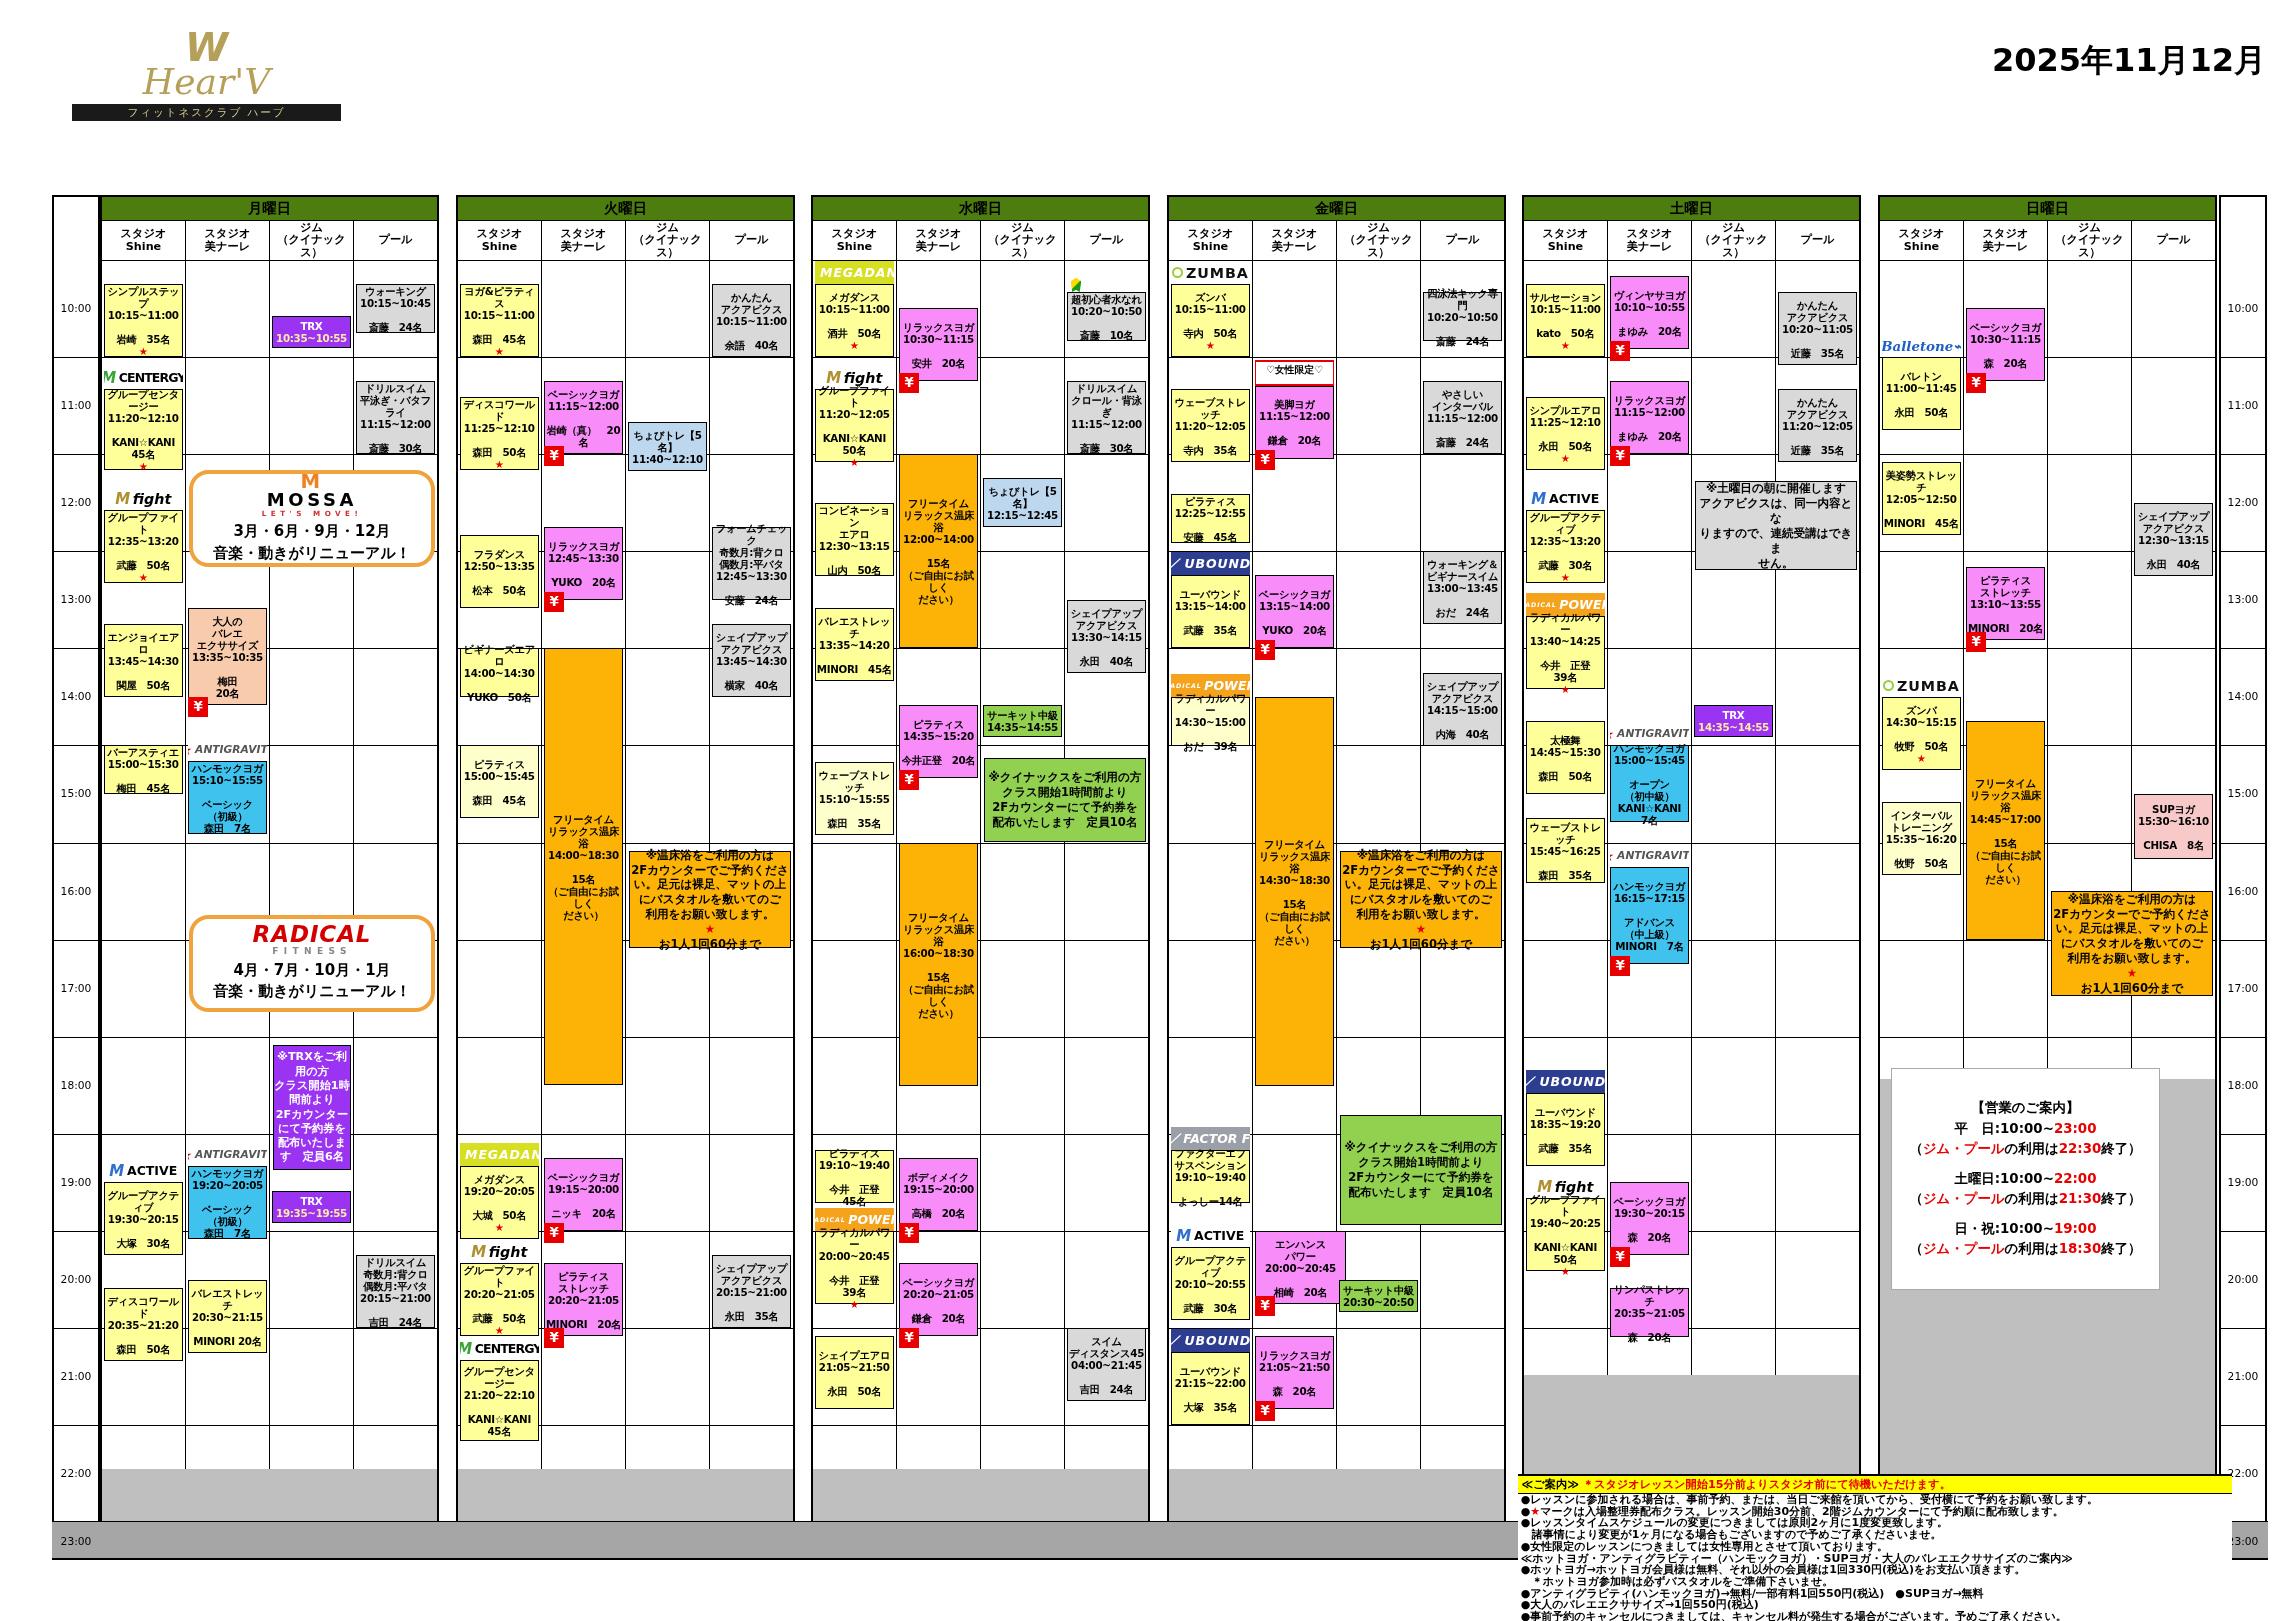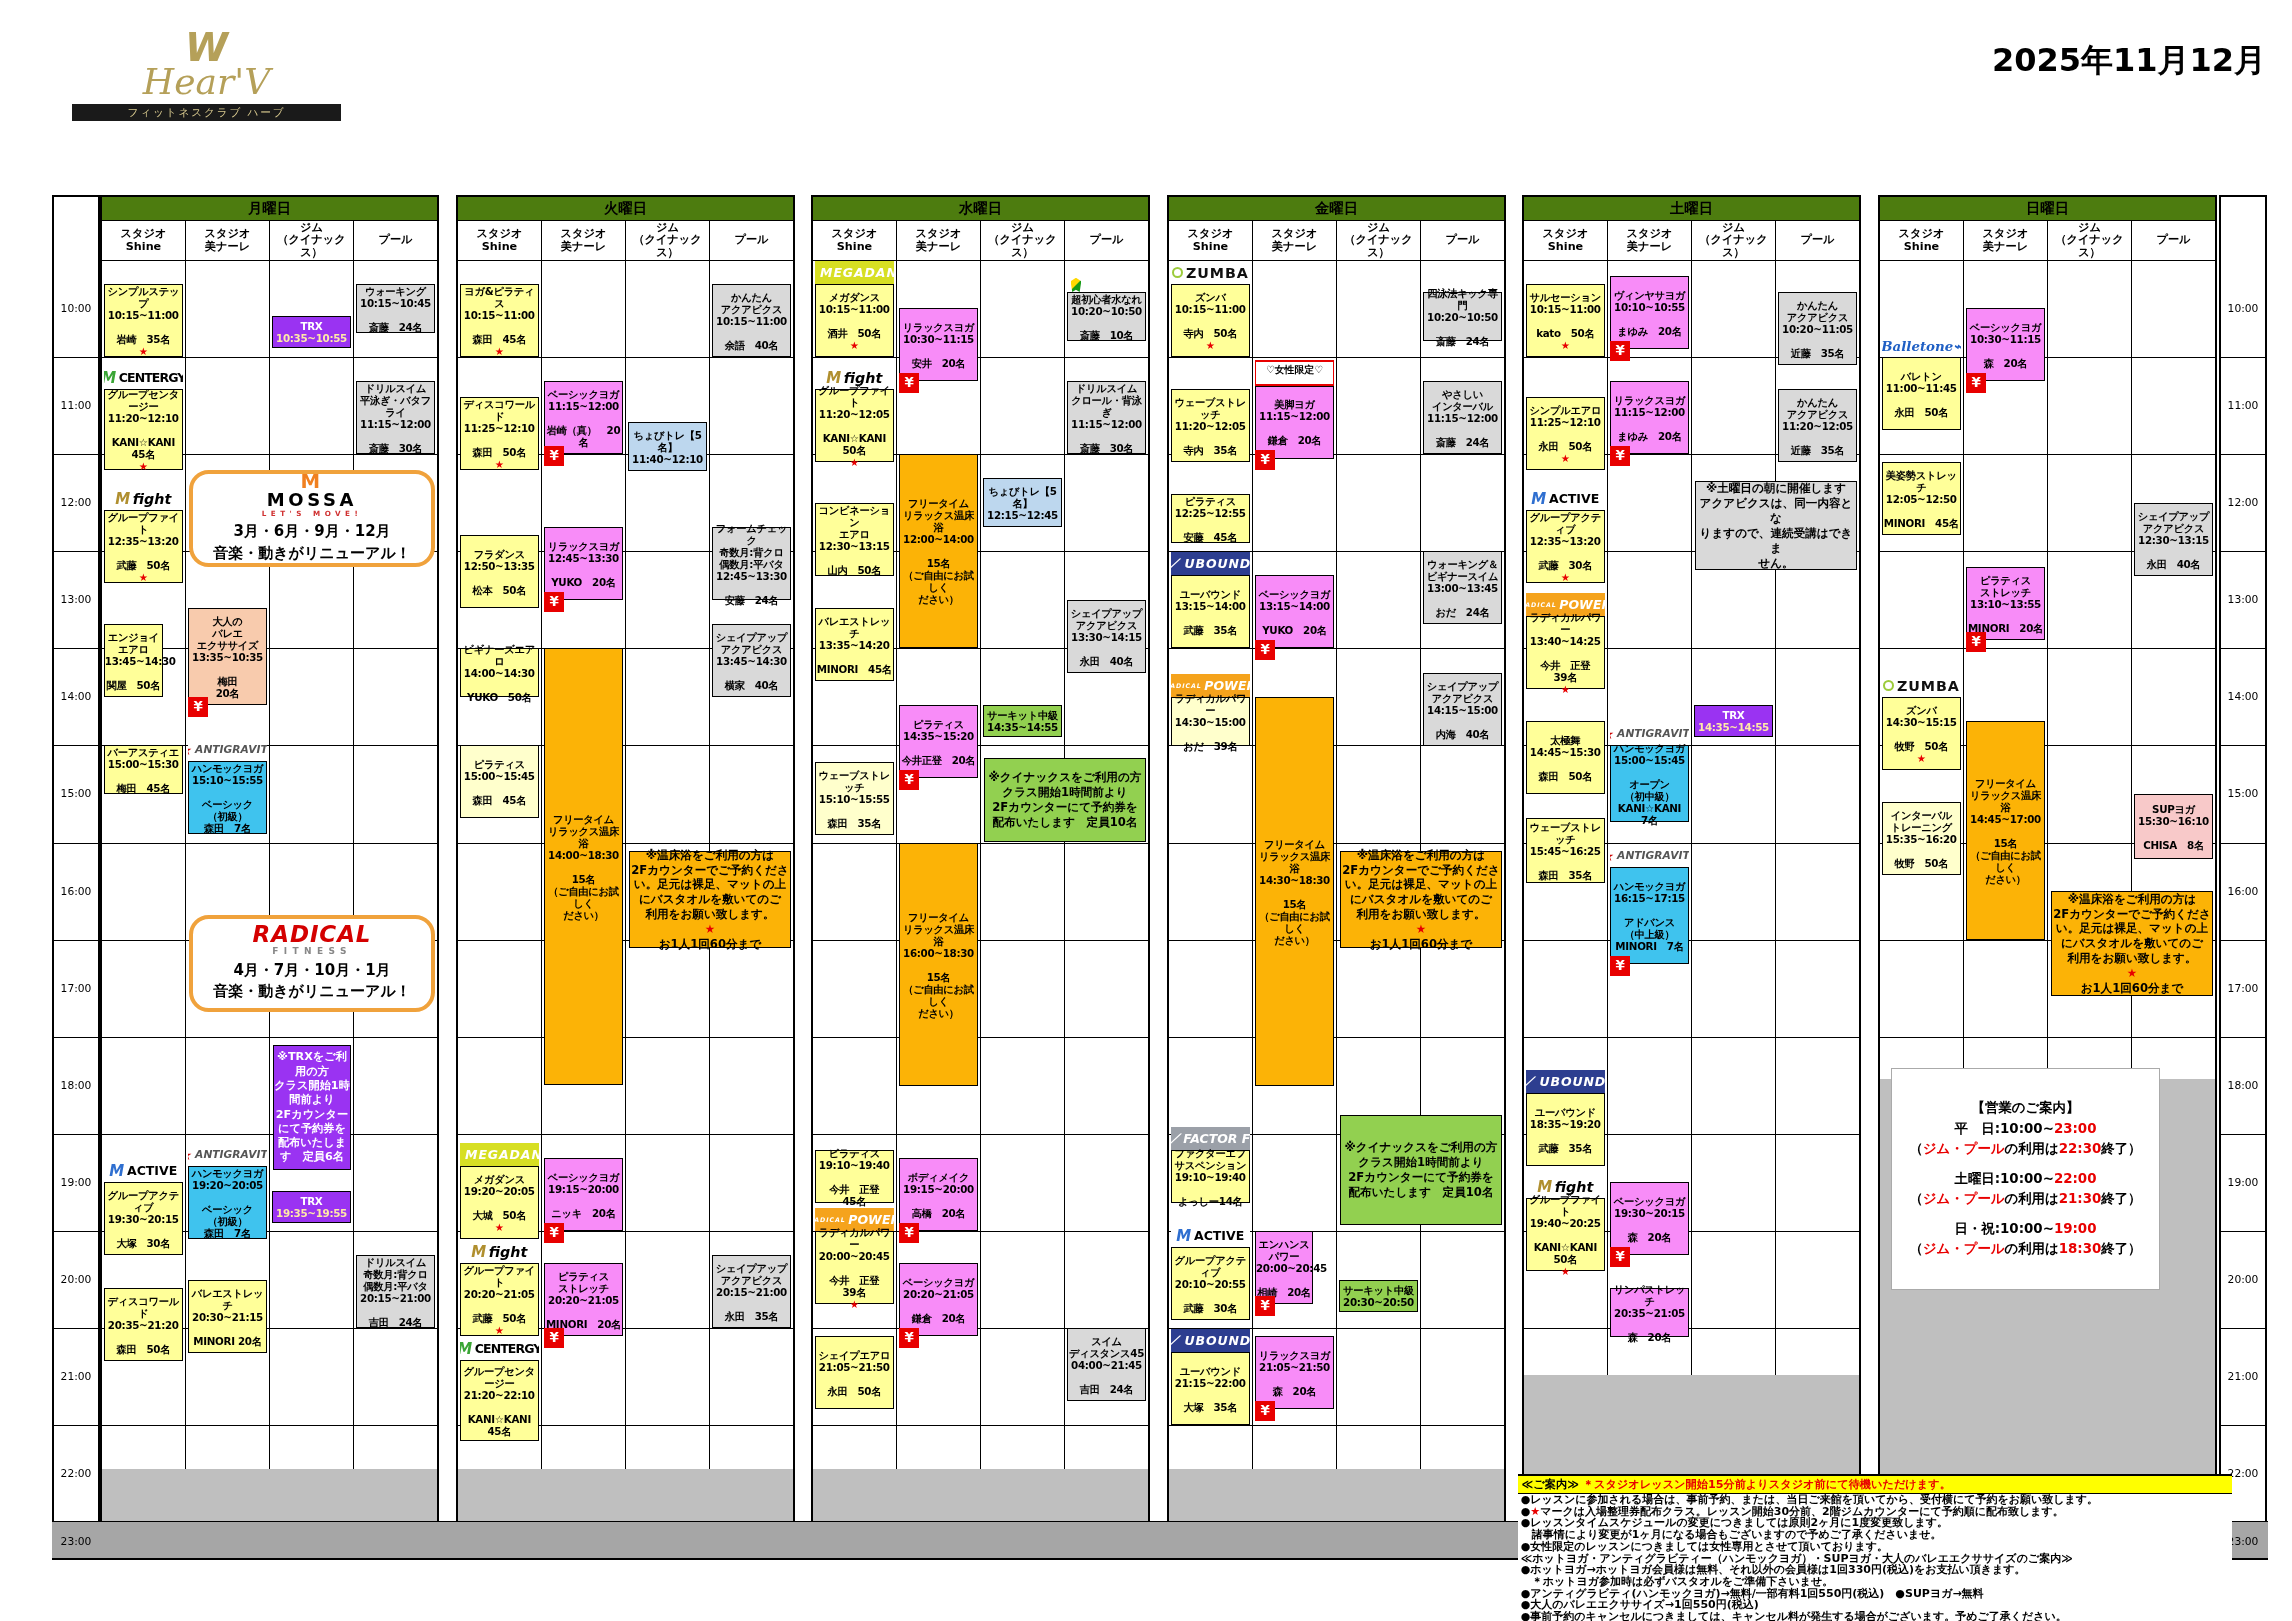--- a/index.html
+++ b/index.html
@@ -226,21 +226,21 @@
         </div>
         <div class="tx c-y" style="height: 81px;">グループセンタージー<br><span class="tm">11:20~12:10</span><br>KANI☆KANI<br>45名 <span class="rd">★</span></div>
       </div>
       <div class="cell" style="left: 1.8px; width: 79px; top: 290px;">
         <div class="lg lg-fig">
           <span class="m">M</span>
           <span class="w">fight</span>
         </div>
         <div class="tx c-y" style="height: 73px;">グループファイト<br><span class="tm">12:35~13:20</span><br>武藤　50名 <span class="rd">★</span></div>
       </div>
-      <div class="cell" style="left: 1.8px; width: 59px; top: 427px;">
+      <div class="cell" style="left: 1.8px; width: 79px; top: 427px;">
         <div class="tx c-y" style="height: 73px;">エンジョイエアロ<br><span class="tm">13:45~14:30</span><br>関屋　50名</div>
       </div>
       <div class="cell" style="left: 1.8px; width: 79px; top: 548px;">
         <div class="tx c-y" style="height: 49px;">バーアスティエ<br><span class="tm">15:00~15:30</span><br>梅田　45名</div>
       </div>
       <div class="cell" style="left: 1.8px; width: 79px; top: 962px;">
         <div class="lg lg-act">
           <span class="m">M</span>
           <span class="w">ACTIVE</span>
         </div>
@@ -562,21 +562,21 @@
       <div class="cell" style="left: 86px; width: 79px; top: 163px;">
         <div class="hdrband">♡女性限定♡</div>
         <div class="tx c-p" style="height: 73px;">美脚ヨガ<br><span class="tm">11:15~12:00</span><br>鎌倉　20名<div class="yen">¥</div></div>
       </div>
       <div class="cell" style="left: 86px; width: 79px; top: 378px;">
         <div class="tx c-p" style="height: 73px;">ベーシックヨガ<br><span class="tm">13:15~14:00</span><br>YUKO　20名<div class="yen">¥</div></div>
       </div>
       <div class="cell" style="left: 86px; width: 79px; top: 500px;">
         <div class="tx c-o" style="height: 389px;">フリータイム<br>リラックス温床浴<br><span class="tm">14:30~18:30</span><br>15名<br>（ご自由にお試しく<br>ださい）</div>
       </div>
-      <div class="cell" style="left: 86px; width: 58px; top: 1034px;">
+      <div class="cell" style="left: 86px; width: 91px; top: 1034px;">
         <div class="tx c-p" style="height: 73px;">エンハンス<br>パワー<br><span class="tm">20:00~20:45</span><br>相崎　20名<div class="yen">¥</div></div>
       </div>
       <div class="cell" style="left: 86px; width: 79px; top: 1139px;">
         <div class="tx c-p" style="height: 73px;">リラックスヨガ<br><span class="tm">21:05~21:50</span><br>森　20名<div class="yen">¥</div></div>
       </div>
       <div class="cell" style="left: 170px; width: 79px; top: 1083px;">
         <div class="tx c-gr" style="height: 32px;">サーキット中級<br><span class="tm">20:30~20:50</span></div>
       </div>
       <div class="cell" style="left: 254px; width: 79px; top: 95px;">
         <div class="tx c-g" style="height: 49px;">四泳法キック専門<br><span class="tm">10:20~10:50</span><br>斎藤　24名</div>

